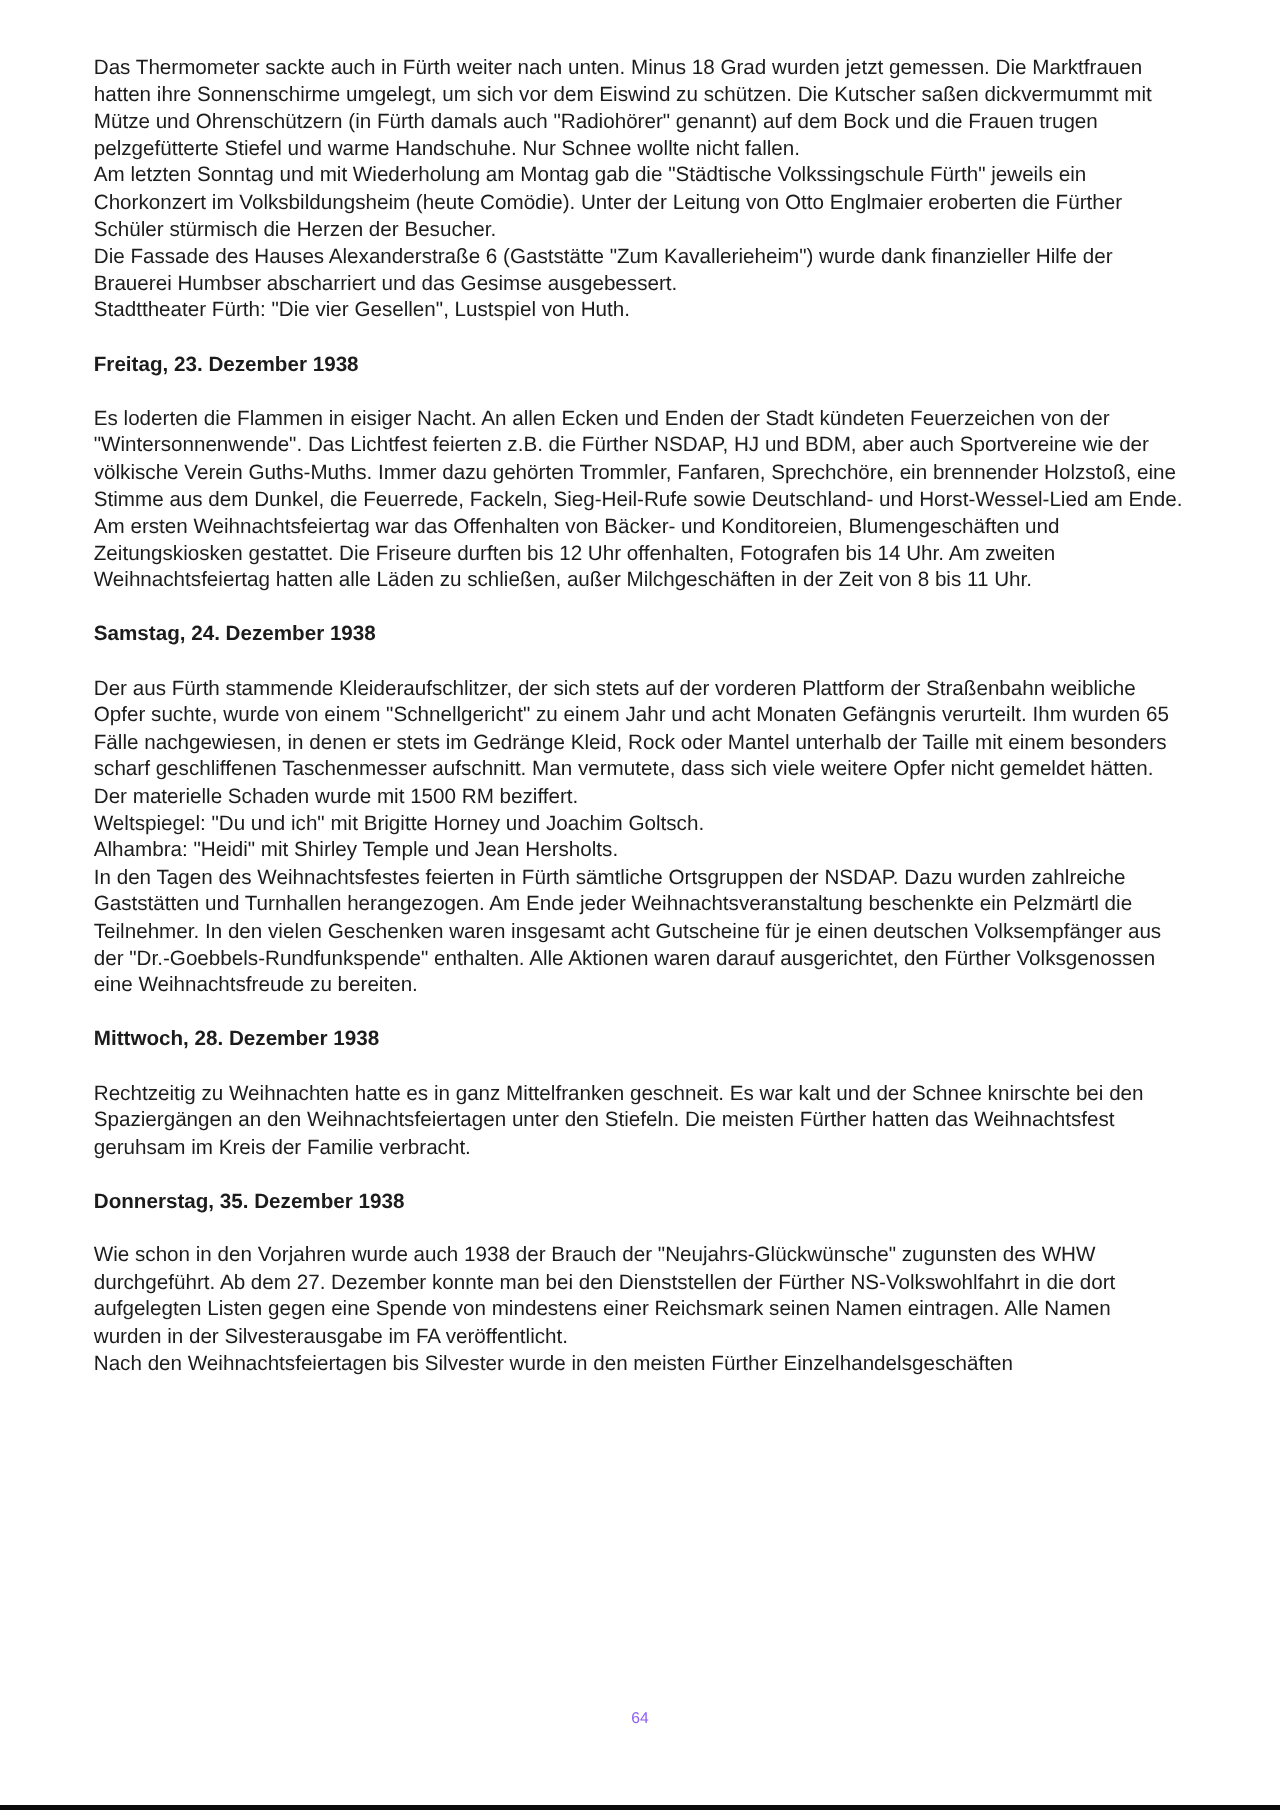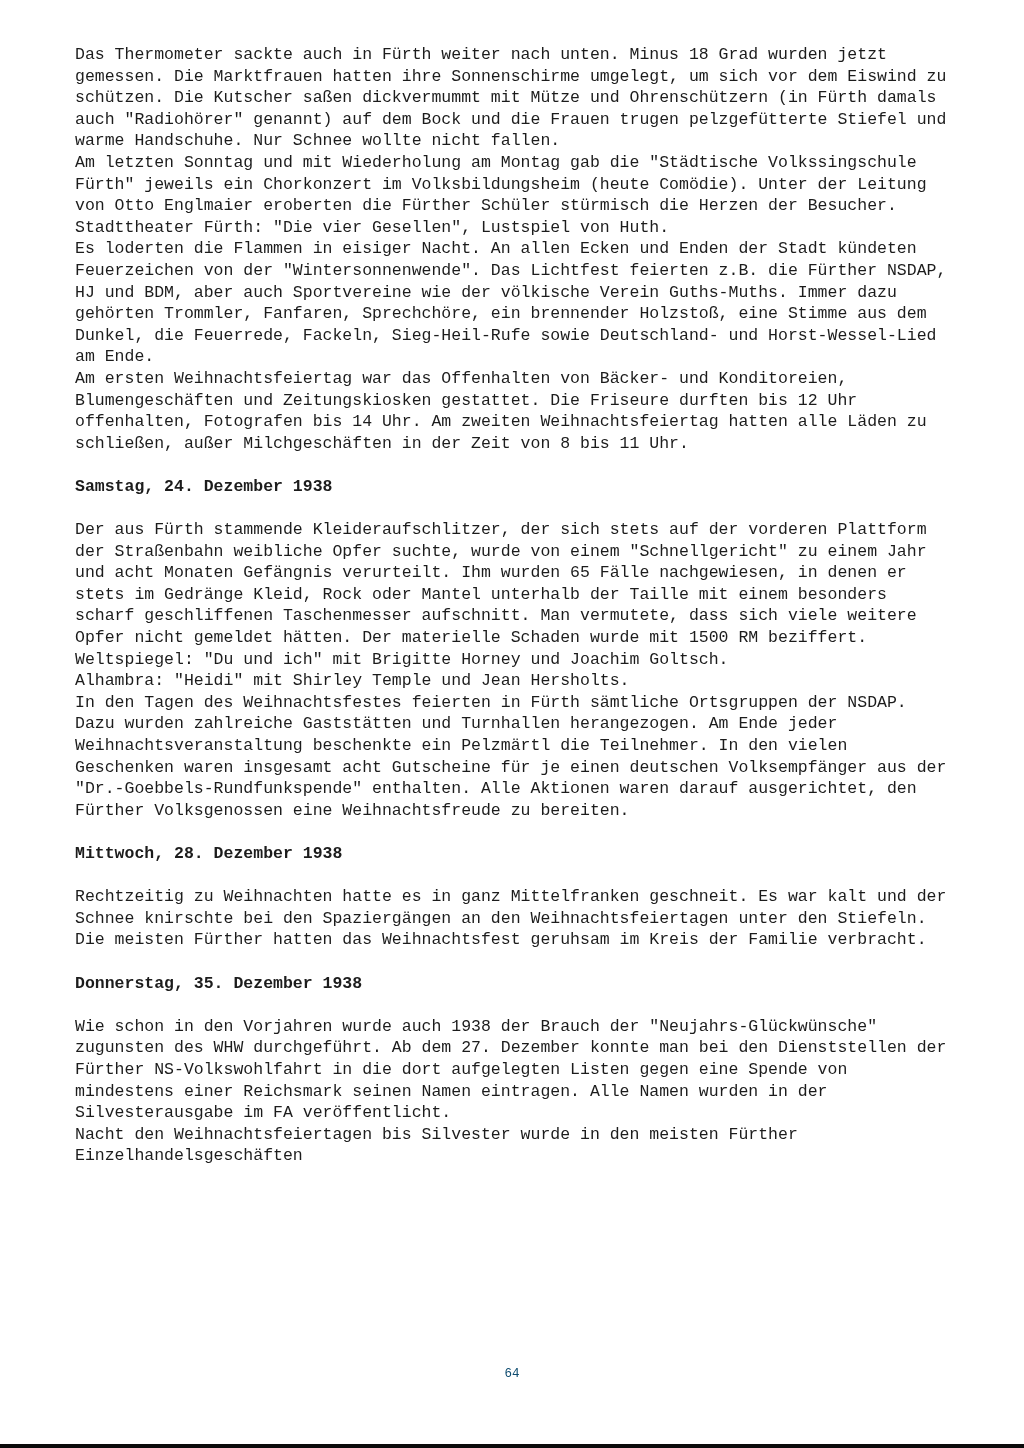--- a/index.html
+++ b/index.html
@@ -6,21 +6,21 @@
     margin: 0;
     padding: 0;
     background: #ffffff;
   }
   .page {
     position: relative;
     width: 1024px;
     height: 1448px;
     background: #ffffff;
     overflow: hidden;
-    font-family: Liberation Mono, monospace;
+    font-family: Liberation Sans, sans-serif;
     color: #1c1c1c;
   }
   .content {
     position: absolute;
     left: 75px;
     top: 44px;
     width: 872px;
     font-size: 16.5px;
     line-height: 21.6px;
     text-align: left;
@@ -36,47 +36,49 @@
     line-height: 21.6px;
     font-weight: bold;
   }
   .page-number {
     position: absolute;
     left: 0;
     right: 0;
     top: 1367px;
     text-align: center;
     font-size: 12.5px;
-    color: #0c4a6e;
+    color: #8b5cf6;
   }
   .scan-edge {
     position: absolute;
     left: 0;
     bottom: 0;
     width: 100%;
     height: 4px;
     background: #0a0a0a;
   }
 </style>
 </head>
 <body>
 
 <div class="page">
   <div class="content">
     <p>Das Thermometer sackte auch in Fürth weiter nach unten. Minus 18 Grad wurden jetzt gemessen. Die Marktfrauen hatten ihre Sonnenschirme umgelegt, um sich vor dem Eiswind zu schützen. Die Kutscher saßen dickvermummt mit Mütze und Ohrenschützern (in Fürth damals auch "Radiohörer" genannt) auf dem Bock und die Frauen trugen pelzgefütterte Stiefel und warme Handschuhe. Nur Schnee wollte nicht fallen.</p>
     <p>Am letzten Sonntag und mit Wiederholung am Montag gab die "Städtische Volkssingschule Fürth" jeweils ein Chorkonzert im Volksbildungsheim (heute Comödie). Unter der Leitung von Otto Englmaier eroberten die Fürther Schüler stürmisch die Herzen der Besucher.</p>
+    <p>Die Fassade des Hauses Alexanderstraße 6 (Gaststätte "Zum Kavallerieheim") wurde dank finanzieller Hilfe der Brauerei Humbser abscharriert und das Gesimse ausgebessert.</p>
     <p>Stadttheater Fürth: "Die vier Gesellen", Lustspiel von Huth.</p>
+    <h2>Freitag, 23. Dezember 1938</h2>
     <p>Es loderten die Flammen in eisiger Nacht. An allen Ecken und Enden der Stadt kündeten Feuerzeichen von der "Wintersonnenwende". Das Lichtfest feierten z.B. die Fürther NSDAP, HJ und BDM, aber auch Sportvereine wie der völkische Verein Guths-Muths. Immer dazu gehörten Trommler, Fanfaren, Sprechchöre, ein brennender Holzstoß, eine Stimme aus dem Dunkel, die Feuerrede, Fackeln, Sieg-Heil-Rufe sowie Deutschland- und Horst-Wessel-Lied am Ende.</p>
     <p>Am ersten Weihnachtsfeiertag war das Offenhalten von Bäcker- und Konditoreien, Blumengeschäften und Zeitungskiosken gestattet. Die Friseure durften bis 12 Uhr offenhalten, Fotografen bis 14 Uhr. Am zweiten Weihnachtsfeiertag hatten alle Läden zu schließen, außer Milchgeschäften in der Zeit von 8 bis 11 Uhr.</p>
     <h2>Samstag, 24. Dezember 1938</h2>
     <p>Der aus Fürth stammende Kleideraufschlitzer, der sich stets auf der vorderen Plattform der Straßenbahn weibliche Opfer suchte, wurde von einem "Schnellgericht" zu einem Jahr und acht Monaten Gefängnis verurteilt. Ihm wurden 65 Fälle nachgewiesen, in denen er stets im Gedränge Kleid, Rock oder Mantel unterhalb der Taille mit einem besonders scharf geschliffenen Taschenmesser aufschnitt. Man vermutete, dass sich viele weitere Opfer nicht gemeldet hätten. Der materielle Schaden wurde mit 1500 RM beziffert.</p>
     <p>Weltspiegel: "Du und ich" mit Brigitte Horney und Joachim Goltsch.</p>
     <p>Alhambra: "Heidi" mit Shirley Temple und Jean Hersholts.</p>
     <p>In den Tagen des Weihnachtsfestes feierten in Fürth sämtliche Ortsgruppen der NSDAP. Dazu wurden zahlreiche Gaststätten und Turnhallen herangezogen. Am Ende jeder Weihnachtsveranstaltung beschenkte ein Pelzmärtl die Teilnehmer. In den vielen Geschenken waren insgesamt acht Gutscheine für je einen deutschen Volksempfänger aus der "Dr.-Goebbels-Rundfunkspende" enthalten. Alle Aktionen waren darauf ausgerichtet, den Fürther Volksgenossen eine Weihnachtsfreude zu bereiten.</p>
     <h2>Mittwoch, 28. Dezember 1938</h2>
     <p>Rechtzeitig zu Weihnachten hatte es in ganz Mittelfranken geschneit. Es war kalt und der Schnee knirschte bei den Spaziergängen an den Weihnachtsfeiertagen unter den Stiefeln. Die meisten Fürther hatten das Weihnachtsfest geruhsam im Kreis der Familie verbracht.</p>
     <h2>Donnerstag, 35. Dezember 1938</h2>
     <p>Wie schon in den Vorjahren wurde auch 1938 der Brauch der "Neujahrs-Glückwünsche" zugunsten des WHW durchgeführt. Ab dem 27. Dezember konnte man bei den Dienststellen der Fürther NS-Volkswohlfahrt in die dort aufgelegten Listen gegen eine Spende von mindestens einer Reichsmark seinen Namen eintragen. Alle Namen wurden in der Silvesterausgabe im FA veröffentlicht.</p>
-    <p>Nacht den Weihnachtsfeiertagen bis Silvester wurde in den meisten Fürther Einzelhandelsgeschäften</p>
+    <p>Nach den Weihnachtsfeiertagen bis Silvester wurde in den meisten Fürther Einzelhandelsgeschäften</p>
   </div>
   <div class="page-number">64</div>
   <div class="scan-edge"></div>
 </div>
 
 </body></html>

